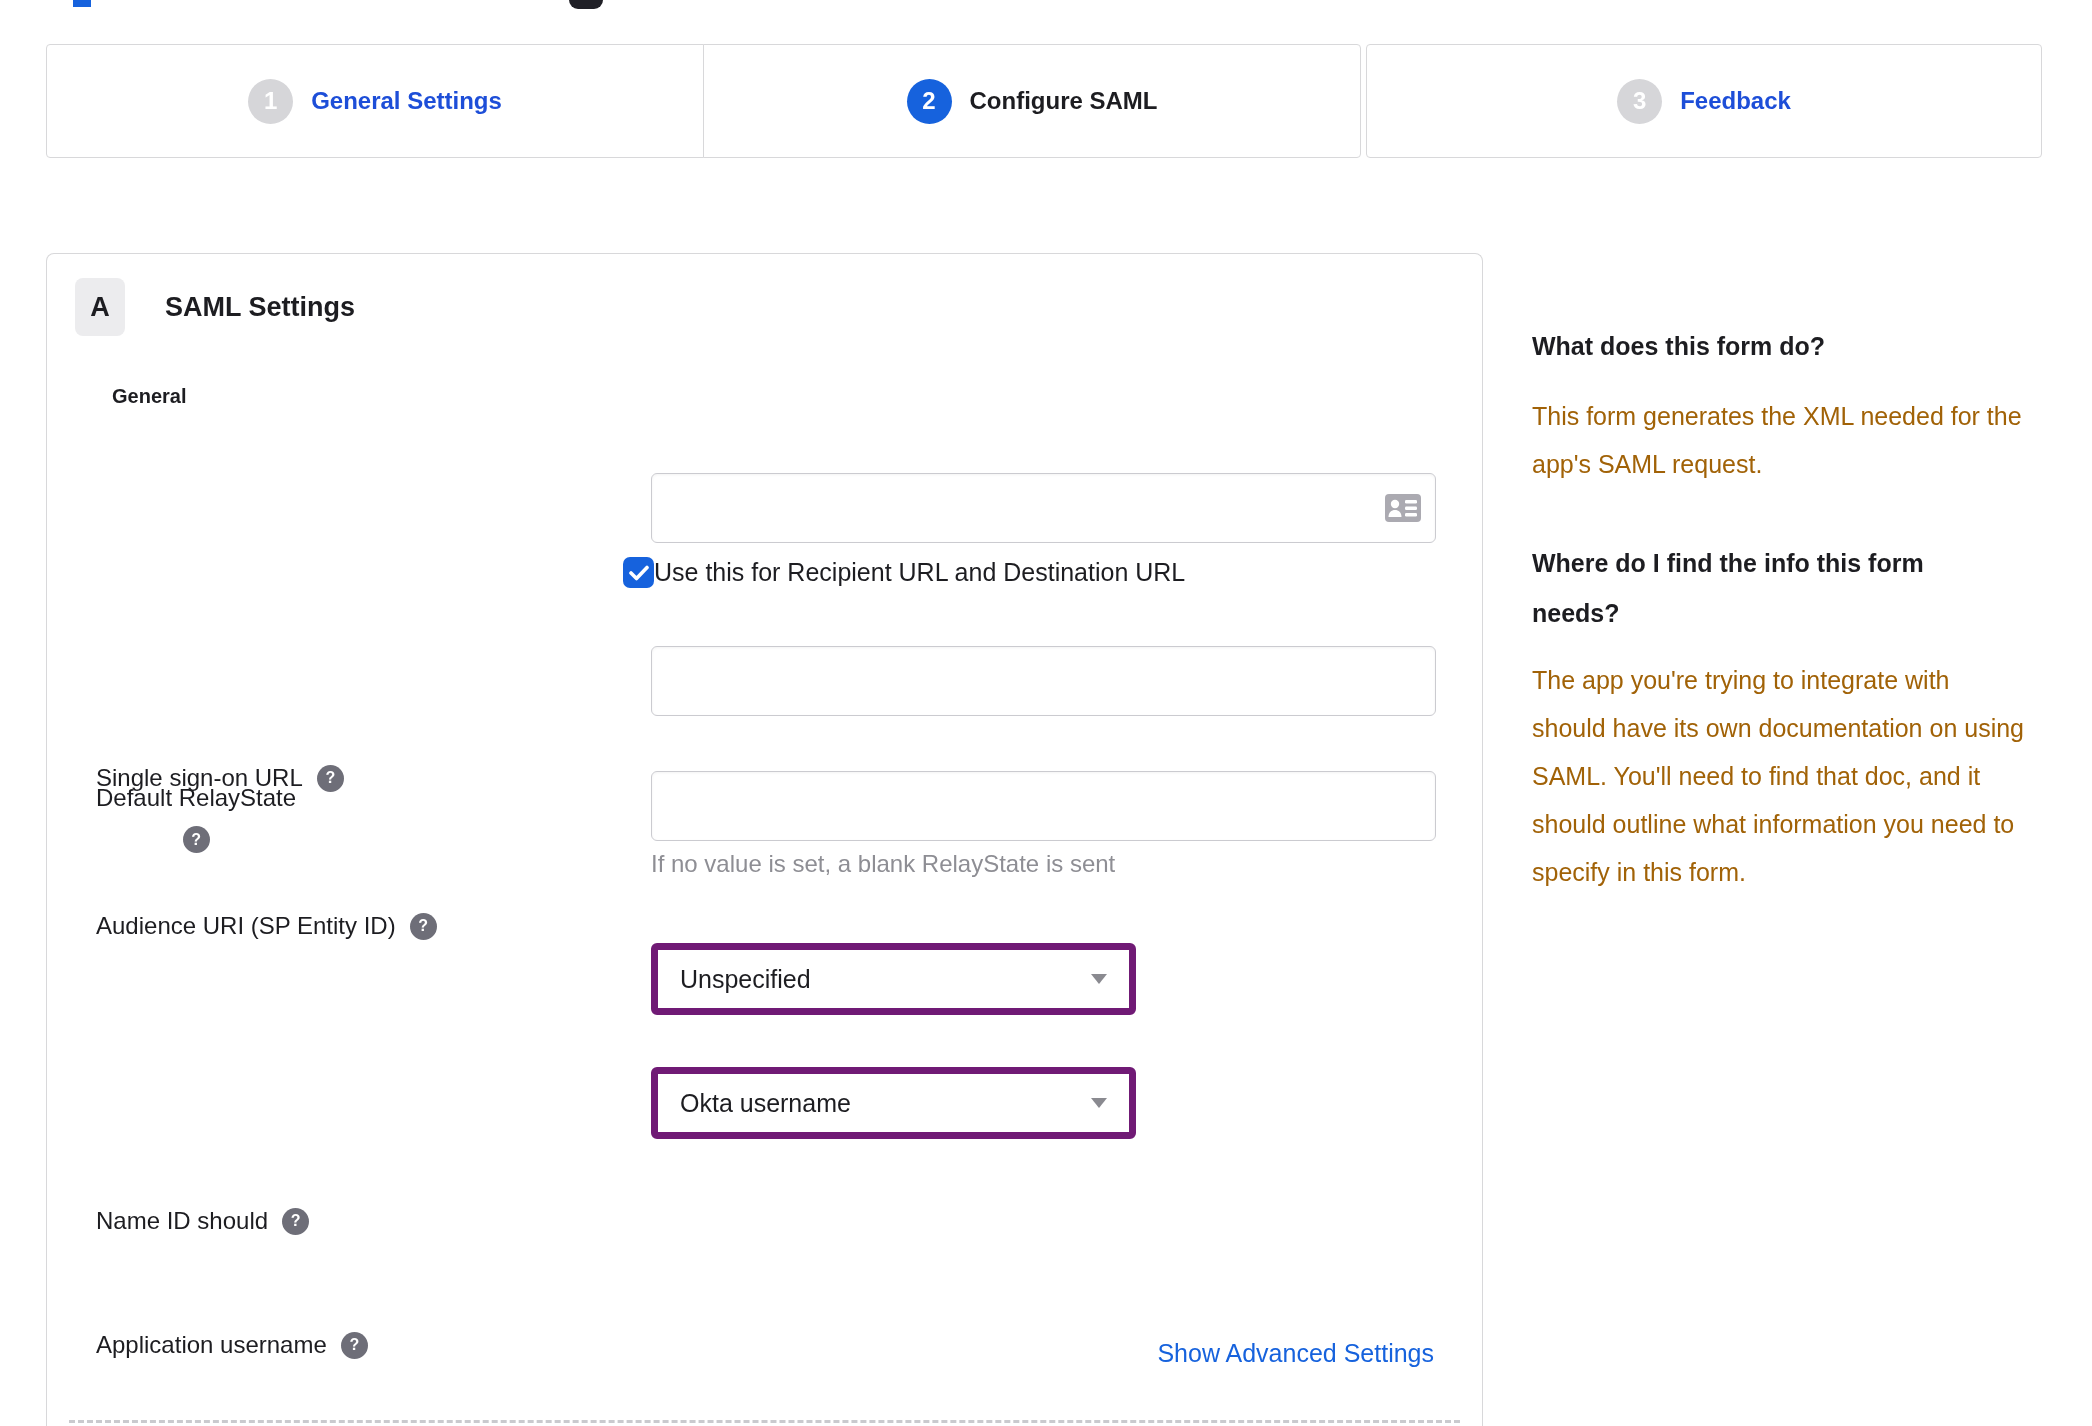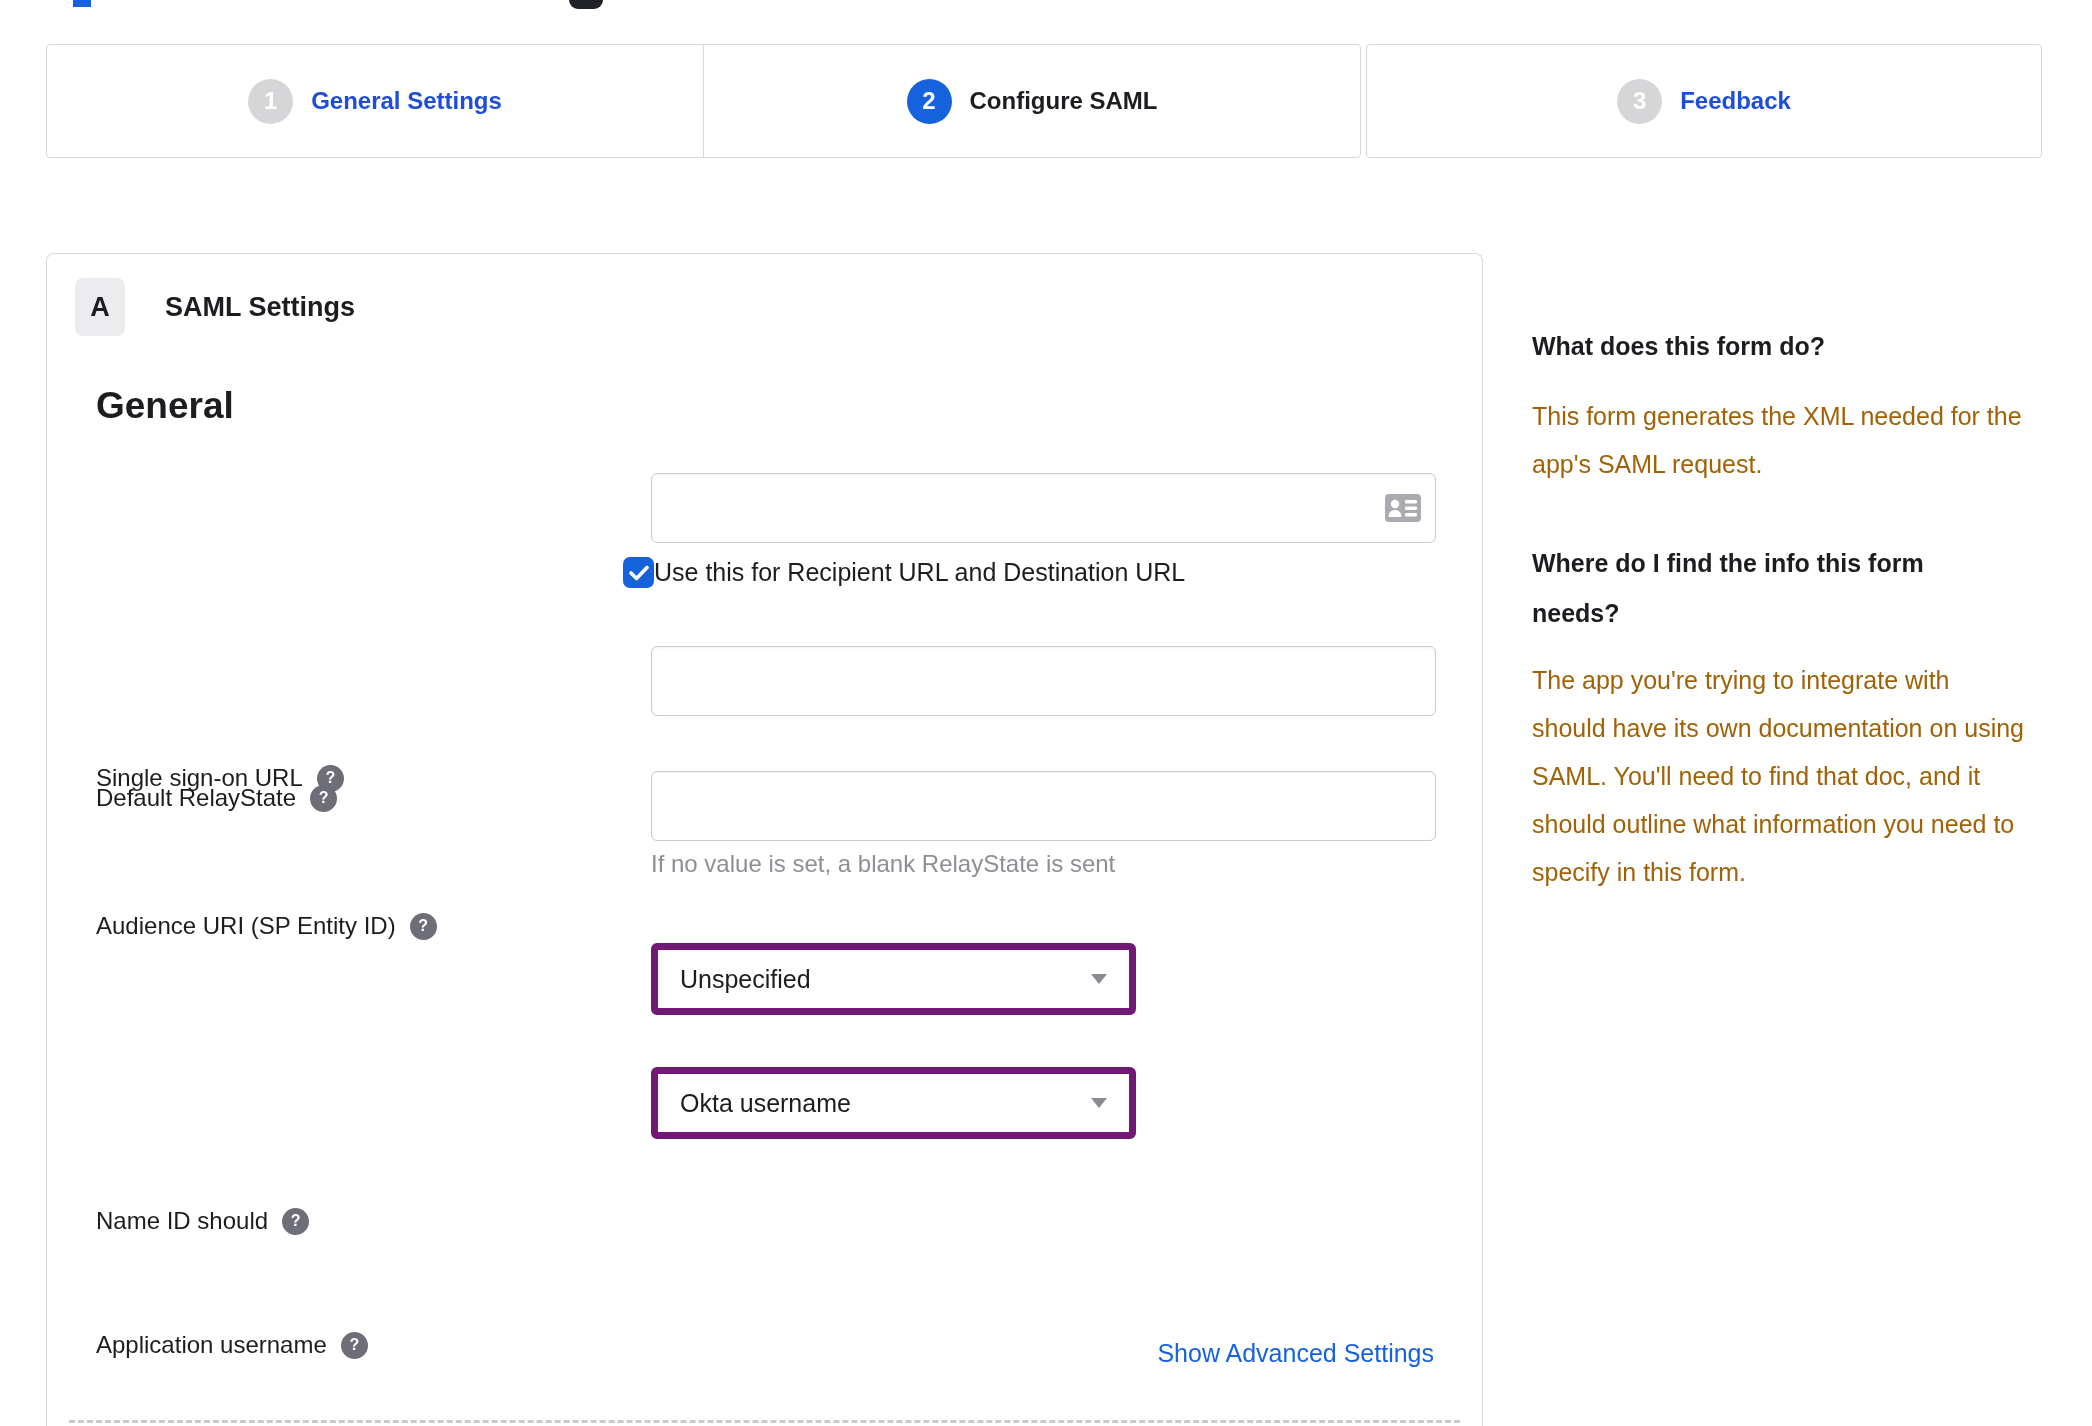--- a/index.html
+++ b/index.html
@@ -43,21 +43,21 @@
   .badge {
     position:absolute; left:28px; top:24px; width:50px; height:58px;
     background:#ececee; border-radius:8px;
     display:flex; align-items:center; justify-content:center;
     font-size:27px; font-weight:bold; color:#1d1d21;
   }
   .panel-title {
     position:absolute; left:118px; top:24px; height:58px;
     display:flex; align-items:center; font-size:27px; font-weight:bold;
   }
-  .section-title { position:absolute; left:49px; top:131px; font-size:37px; font-weight:bold; }
+  .section-title { position:absolute; left:65px; top:131px; font-size:20px; font-weight:bold; }
 
   .f-label { position:absolute; left:49px; display:flex; align-items:center; gap:14px; font-size:24px; color:#1d1d21; }
   .help {
     width:27px; height:27px; border-radius:50%; background:#6e6e78; flex:0 0 auto;
     display:flex; align-items:center; justify-content:center;
     color:#fff; font-size:16px; font-weight:bold; cursor:pointer;
   }
   .txt-input {
     position:absolute; left:604px; width:785px; height:70px;
     border:1px solid #cbcbd0; border-radius:6px; background:#fff;
@@ -153,21 +153,21 @@
     </div>
     <div class="check-label">Use this for Recipient URL and Destination URL</div>
   </div>
 
   <div class="f-label" style="top:658px;">
     <span>Audience URI (SP Entity ID)</span>
     <span class="help">?</span>
   </div>
   <input class="txt-input" style="top: 392px;" type="text" value="">
 
-  <div class="f-label" style="top:530px;">
+  <div class="f-label" style="top:530px;flex-direction:column;">
     <span>Default RelayState</span>
     <span class="help">?</span>
   </div>
   <input class="txt-input" style="top: 517px;" type="text" value="">
   <div class="hint" style="top:596px;">If no value is set, a blank RelayState is sent</div>
 
   <div class="f-label" style="top:953px;">
     <span>Name ID should</span>
     <span class="help">?</span>
   </div>

